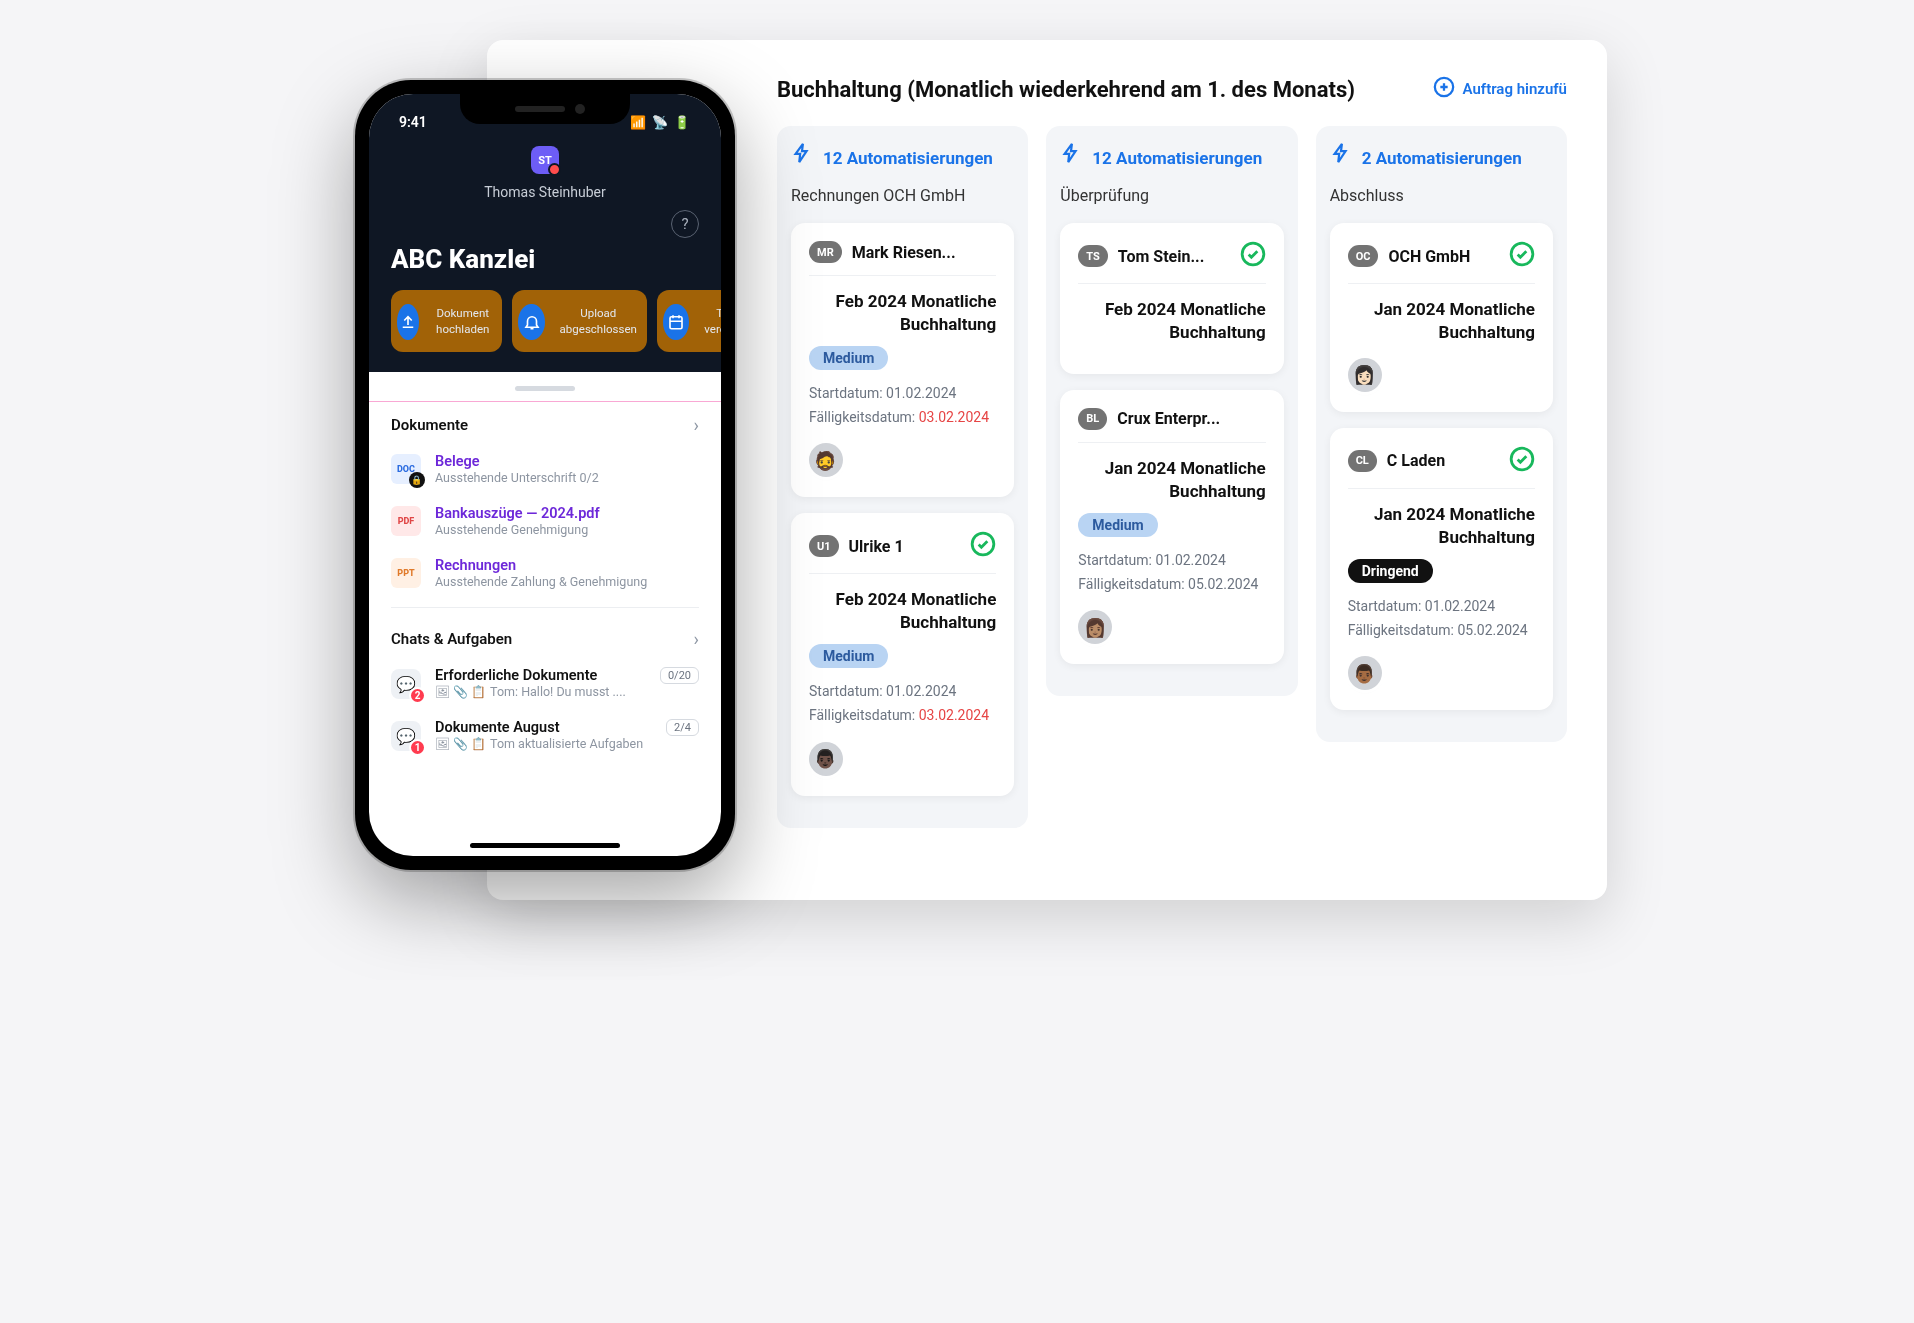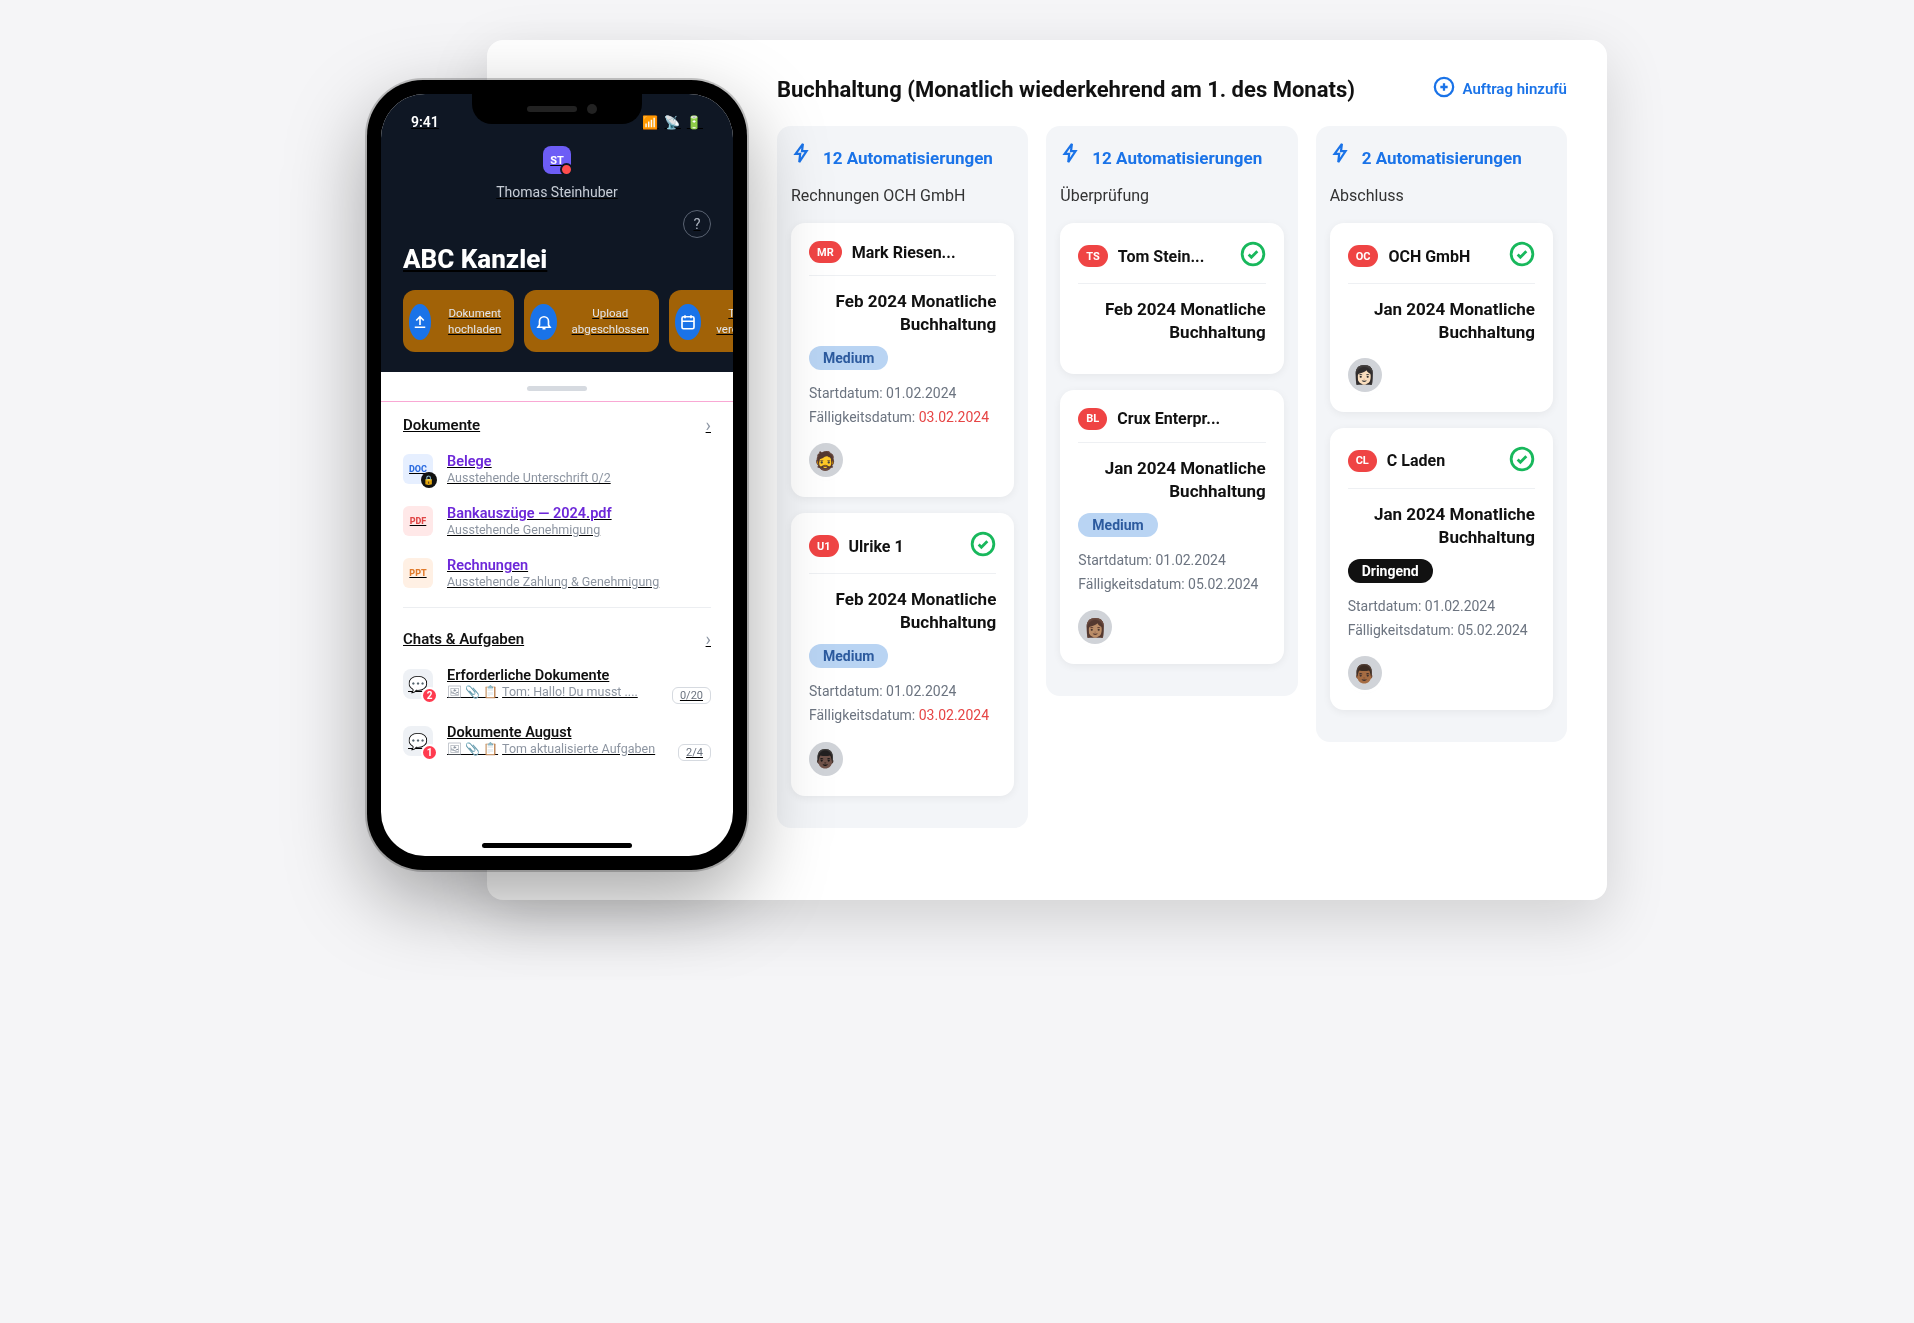--- a/index.html
+++ b/index.html
@@ -11,34 +11,34 @@
   .add-btn{display:flex;align-items:center;gap:8px;color:#1a73e8;font-weight:600;font-size:15px;cursor:pointer;}
   .add-btn svg{width:22px;height:22px;}
   .columns{display:flex;gap:18px;align-items:flex-start;}
   .col{flex:1;min-width:0;background:#f3f5f8;border-radius:14px;padding:16px 14px;}
   .col-auto{display:flex;align-items:flex-end;gap:10px;color:#1a73e8;font-weight:700;font-size:17px;margin-bottom:18px;}
   .col-auto svg{width:22px;height:22px;}
   .col-name{font-size:16px;color:#333;margin-bottom:18px;}
   .kcard{background:#fff;border-radius:14px;padding:18px 18px 20px;box-shadow:0 2px 8px rgba(0,0,0,.06);margin-bottom:16px;}
   .k-assign{display:flex;align-items:center;gap:10px;padding-bottom:12px;border-bottom:1px solid #eef0f3;margin-bottom:14px;position:relative;}
   .chip{display:inline-flex;align-items:center;justify-content:center;height:22px;padding:0 8px;border-radius:11px;font-size:11px;font-weight:700;color:#fff;}
-  .chip.green{background:#ef4444;}
+  .chip.green{background:#737373;}
   .k-name{font-size:16px;font-weight:700;color:#111;white-space:nowrap;overflow:hidden;text-overflow:ellipsis;}
   .k-check{margin-left:auto;color:#18b85c;}
   .k-check svg{width:26px;height:26px;}
   .k-title{font-size:17px;font-weight:700;color:#111;line-height:1.35;margin-bottom:10px;text-align:right;}
   .pill{display:inline-flex;align-items:center;height:16px;padding:12px 14px;border-radius:14px;font-size:14px;font-weight:700;}
   .pill.medium{background:#b9d4f3;color:#2c5a9e;}
   .pill.urgent{background:#111;color:#fff;}
   .k-dates{margin-top:12px;font-size:14px;color:#6c7480;line-height:1.7;}
   .k-dates .due{color:#e64545;}
   .k-avatar{margin-top:14px;width:34px;height:34px;border-radius:50%;background:#d0d3d8;box-shadow:0 0 0 3px #fff,0 1px 3px rgba(0,0,0,.2);display:flex;align-items:center;justify-content:center;font-size:18px;}
 
   
-  .phone{position:absolute;left:60px;top:40px;width:380px;height:790px;border-radius:56px;background:#000;padding:14px;box-shadow:0 30px 80px rgba(0,0,0,.35),0 0 0 2px rgba(0,0,0,.2);text-decoration:underline;}
+  .phone{position:absolute;left:48px;top:40px;width:380px;height:790px;border-radius:56px;background:#000;padding:14px;box-shadow:0 30px 80px rgba(0,0,0,.35),0 0 0 2px rgba(0,0,0,.2);}
   .phone-screen{width:100%;height:100%;border-radius:44px;background:#fff;overflow:hidden;position:relative;}
   .notch{position:absolute;top:0;left:50%;transform:translateX(-50%);width:170px;height:30px;background:#000;border-bottom-left-radius:20px;border-bottom-right-radius:20px;z-index:10;}
   .notch::after{content:"";position:absolute;right:45px;top:10px;width:10px;height:10px;border-radius:50%;background:#222;}
   .notch::before{content:"";position:absolute;left:55px;top:12px;width:50px;height:6px;border-radius:3px;background:#222;}
   .phone-dark{background:#0f1724;color:#fff;padding:14px 22px 20px;}
   .status-row{display:flex;justify-content:space-between;font-size:14px;font-weight:600;padding:6px 8px 16px;}
   .status-icons{display:flex;gap:6px;align-items:center;}
   .status-icons span{font-size:13px;}
   .user-row{display:flex;align-items:center;gap:10px;margin-bottom:6px;flex-direction:column;}
   .user-badge{width:28px;height:28px;border-radius:8px;background:#6d5df6;display:flex;align-items:center;justify-content:center;font-size:11px;font-weight:700;position:relative;}
@@ -64,21 +64,21 @@
   .fic.pdf{background:#ffe8e8;color:#e04747;}
   .fic.ppt{background:#fff0e4;color:#e07a2a;}
   .fic .lock{position:absolute;right:-4px;bottom:-4px;width:16px;height:16px;border-radius:50%;background:#111;color:#fff;font-size:9px;display:flex;align-items:center;justify-content:center;}
   .doc-t{font-size:14.5px;font-weight:600;color:#6d28d9;}
   .doc-s{font-size:12.5px;color:#8d95a1;}
   .chat-row{display:flex;gap:14px;padding:10px 22px;align-items:flex-start;}
   .cic{width:30px;height:30px;border-radius:8px;background:#eef1f5;display:flex;align-items:center;justify-content:center;position:relative;flex-shrink:0;font-size:16px;color:#5b6472;margin-top:2px;}
   .cic .bn{position:absolute;right:-5px;bottom:-5px;background:#ff3b4f;color:#fff;font-size:10px;font-weight:700;width:17px;height:17px;border-radius:50%;display:flex;align-items:center;justify-content:center;border:2px solid #fff;}
   .chat-t{font-size:14.5px;font-weight:600;color:#111;}
   .chat-s{font-size:12.5px;color:#8d95a1;display:flex;align-items:center;gap:4px;}
-  .count-pill{font-size:11px;color:#6c7480;border:1px solid #d6dae0;border-radius:6px;padding:1px 7px;margin-left:auto;align-self:flex-start;margin-top:20px;}
+  .count-pill{font-size:11px;color:#6c7480;border:1px solid #d6dae0;border-radius:6px;padding:1px 7px;margin-left:auto;align-self:flex-start;}
   .home-ind{position:absolute;bottom:8px;left:50%;transform:translateX(-50%);width:150px;height:5px;background:#000;border-radius:3px;}
   hr.sep{border:none;border-top:1px solid #eceef1;margin:8px 22px;}
   .icons-inline{font-size:12px;color:#8d95a1;}
 </style>
 </head>
 <body>
 
 <div class="stage">
 
   <div class="card-surface">

